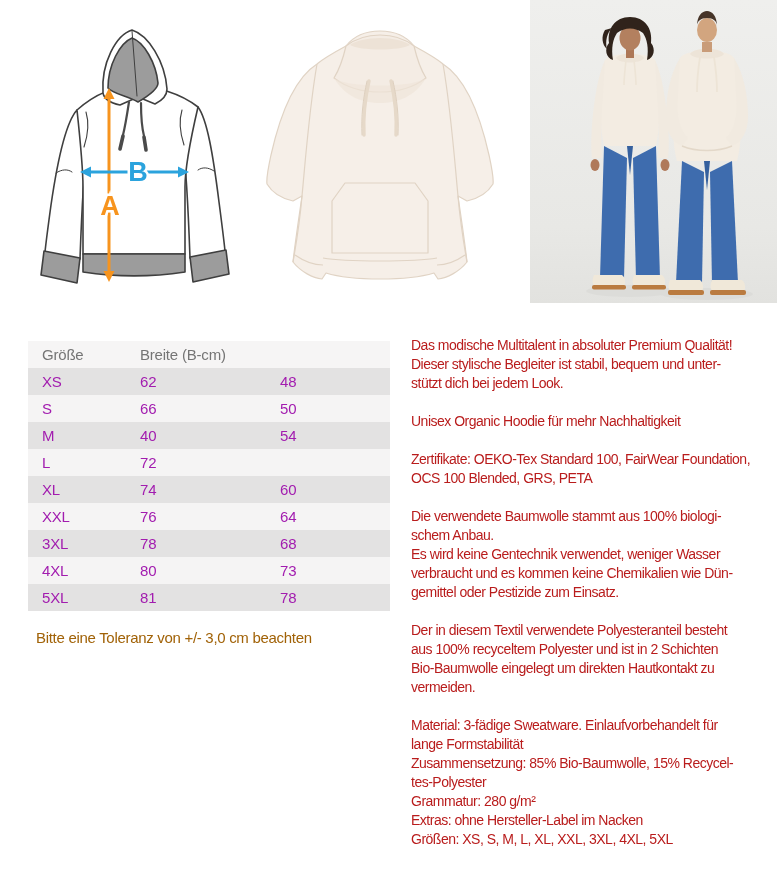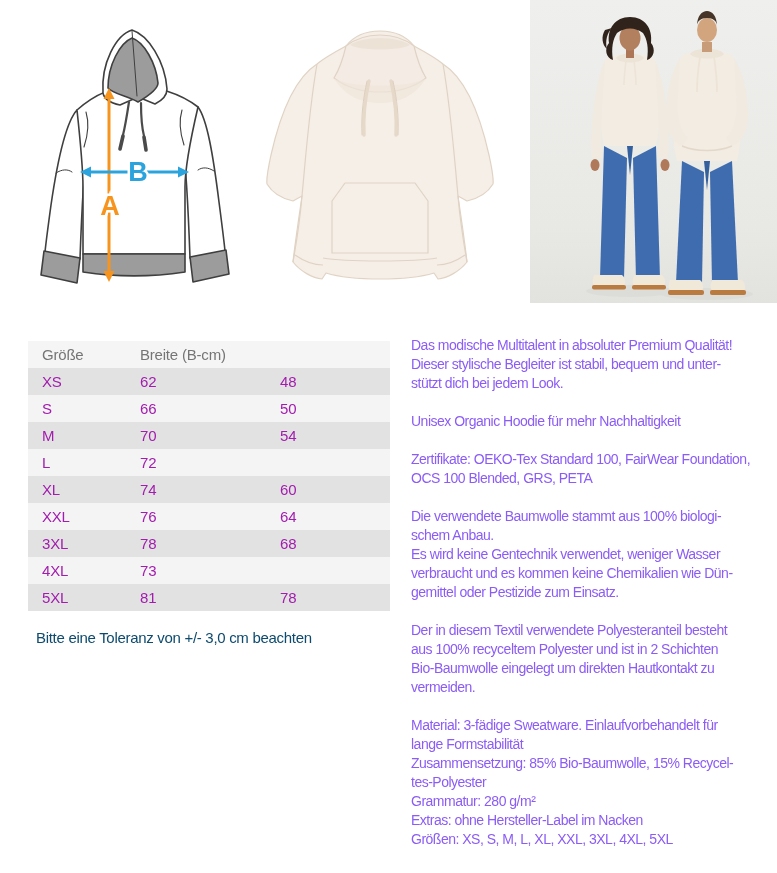--- a/index.html
+++ b/index.html
@@ -18,25 +18,25 @@
 
   
   .size-table { position:absolute; left:28px; top:341px; width:362px;
                 font-size:15px; letter-spacing:-0.2px; }
   .t-row { display:grid; grid-template-columns:98px 140px 1fr; height:27px; line-height:27px; padding-left:14px; }
   .t-head { background:#F6F5F5; color:#757575; }
   .t-body .t-row:nth-child(odd)  { background:#E3E2E2; }
   .t-body .t-row:nth-child(even) { background:#F5F4F4; }
   .t-body .t-cell { color:#a21caf; }
 
-  .tolerance { position:absolute; left:36px; top:629px; font-size:15px; letter-spacing:-0.3px; color:#0c4a6e; }
+  .tolerance { position:absolute; left:36px; top:629px; font-size:15px; letter-spacing:-0.3px; color:#a16207; }
 
   
   .description { position:absolute; left:411px; top:336px; width:366px;
-                 font-size:14px; line-height:19px; letter-spacing:-0.5px; color:#8b5cf6; }
+                 font-size:14px; line-height:19px; letter-spacing:-0.5px; color:#b91c1c; }
   .description p { white-space:pre-line; margin:0 0 19px 0; }
   .description p:last-child { margin-bottom:9px; }
 </style>
 </head>
 <body>
 
 <div class="canvas">
 
   <div class="diagram-wrap">
     <svg viewBox="0 0 190 270">
@@ -183,21 +183,21 @@
         <div class="t-cell">62</div>
         <div class="t-cell">48</div>
       </div>
       <div class="t-row">
         <div class="t-cell">S</div>
         <div class="t-cell">66</div>
         <div class="t-cell">50</div>
       </div>
       <div class="t-row">
         <div class="t-cell">M</div>
-        <div class="t-cell">70</div>
+        <div class="t-cell">40</div>
         <div class="t-cell">54</div>
       </div>
       <div class="t-row">
         <div class="t-cell">L</div>
         <div class="t-cell">72</div>
       </div>
       <div class="t-row">
         <div class="t-cell">XL</div>
         <div class="t-cell">74</div>
         <div class="t-cell">60</div>
@@ -207,20 +207,21 @@
         <div class="t-cell">76</div>
         <div class="t-cell">64</div>
       </div>
       <div class="t-row">
         <div class="t-cell">3XL</div>
         <div class="t-cell">78</div>
         <div class="t-cell">68</div>
       </div>
       <div class="t-row">
         <div class="t-cell">4XL</div>
+        <div class="t-cell">80</div>
         <div class="t-cell">73</div>
       </div>
       <div class="t-row">
         <div class="t-cell">5XL</div>
         <div class="t-cell">81</div>
         <div class="t-cell">78</div>
       </div>
     </div>
   </div>
 

